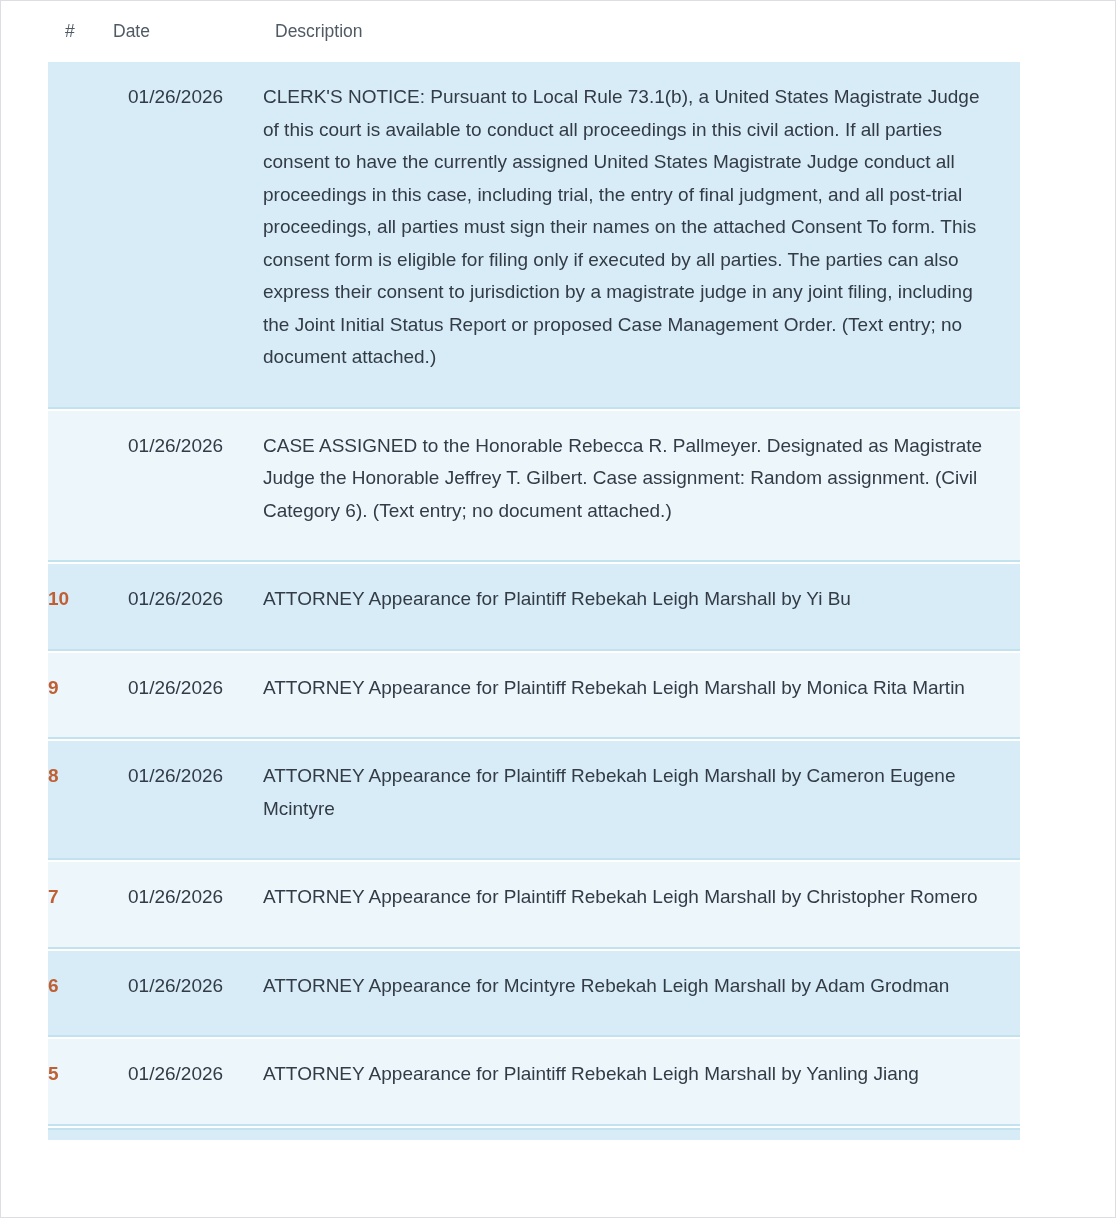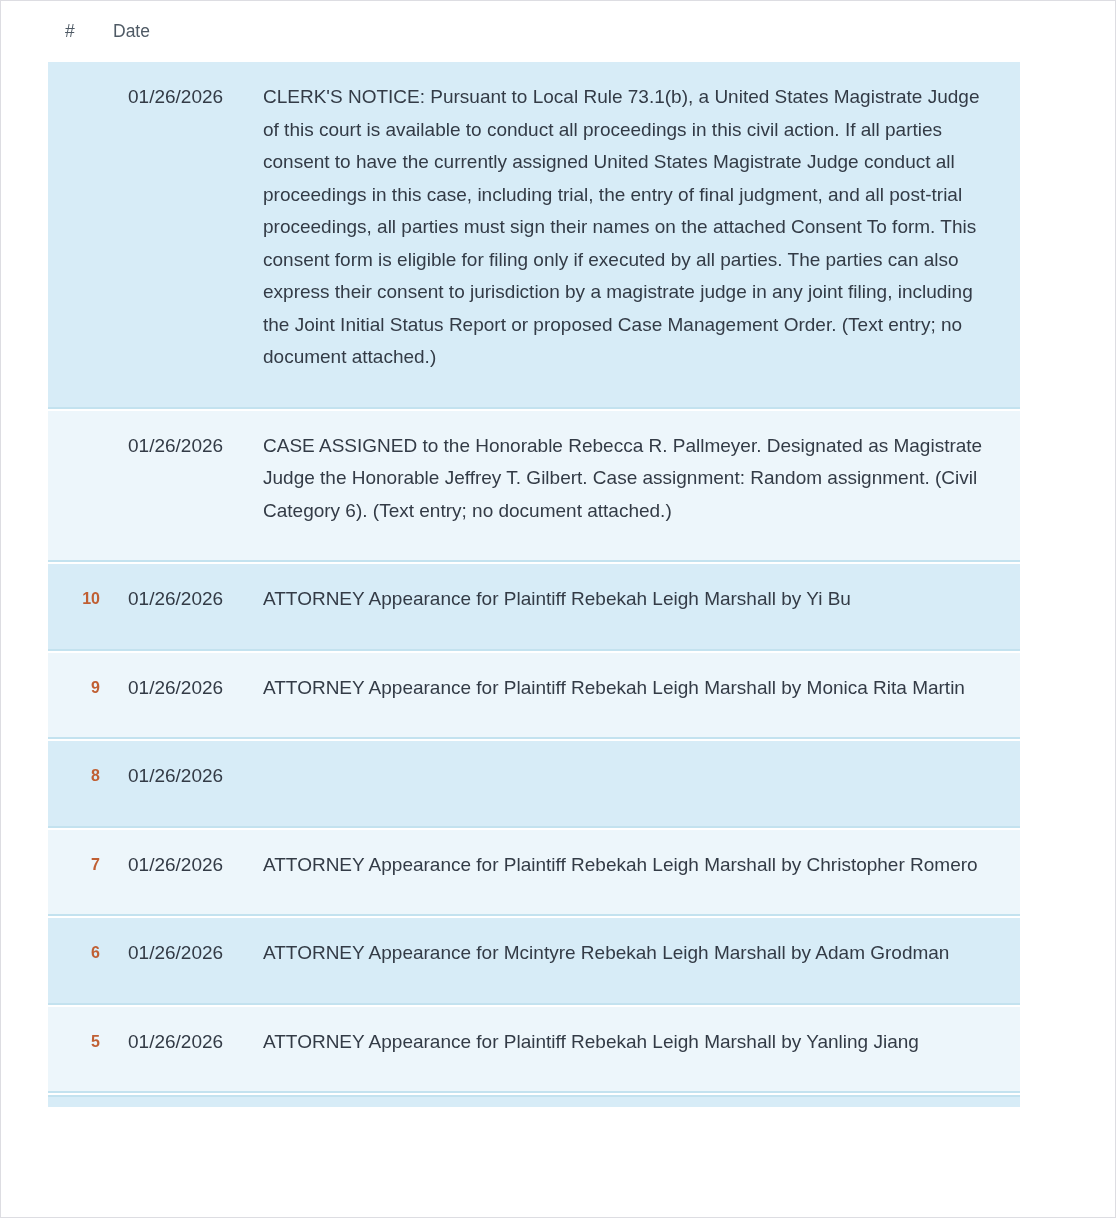--- a/index.html
+++ b/index.html
@@ -40,24 +40,23 @@
     padding: 19px 0 33px 0;
     font-size: 19px;
     line-height: 32.5px;
     color: #333b46;
     border-bottom: 2px solid #c3e2ef;
     margin-bottom: 2px;
   }
   .rows-wrap > .docket-row:nth-child(odd)  { background: #d7ecf7; }
   .rows-wrap > .docket-row:nth-child(even) { background: #edf6fb; }
   .cell-num {
-    text-align: right;
     padding-right: 10px;
     font-weight: bold;
-    font-size: 16px;
+    font-size: 19px;
   }
   .cell-num a {
     color: #c05f33;
     text-decoration: none;
     font-weight: bold;
   }
   .cell-date { padding-left: 18px; white-space: nowrap; }
   .cell-desc { padding-left: 11px; padding-right: 22px; }
   
   .row-partial {
@@ -68,20 +67,21 @@
 </style>
 </head>
 <body>
 
 <div class="page">
   <div class="docket-table">
 
     <div class="header-row">
       <div class="hdr-num">#</div>
       <div class="hdr-date">Date</div>
+      <div class="hdr-desc">Description</div>
     </div>
 
     <div class="rows-wrap">
 
       <div class="docket-row">
         <div class="cell-num"></div>
         <div class="cell-date">01/26/2026</div>
         <div class="cell-desc">CLERK'S NOTICE: Pursuant to Local Rule 73.1(b), a United States Magistrate Judge of this court is available to conduct all proceedings in this civil action. If all parties consent to have the currently assigned United States Magistrate Judge conduct all proceedings in this case, including trial, the entry of final judgment, and all post-trial proceedings, all parties must sign their names on the attached Consent To form. This consent form is eligible for filing only if executed by all parties. The parties can also express their consent to jurisdiction by a magistrate judge in any joint filing, including the Joint Initial Status Report or proposed Case Management Order. (Text entry; no document attached.)</div>
       </div>
 
@@ -99,20 +99,21 @@
 
       <div class="docket-row">
         <div class="cell-num"><a href="#">9</a></div>
         <div class="cell-date">01/26/2026</div>
         <div class="cell-desc">ATTORNEY Appearance for Plaintiff Rebekah Leigh Marshall by Monica Rita Martin</div>
       </div>
 
       <div class="docket-row">
         <div class="cell-num"><a href="#">8</a></div>
         <div class="cell-date">01/26/2026</div>
+        <div class="cell-desc">ATTORNEY Appearance for Plaintiff Rebekah Leigh Marshall by Cameron Eugene Mcintyre</div>
       </div>
 
       <div class="docket-row">
         <div class="cell-num"><a href="#">7</a></div>
         <div class="cell-date">01/26/2026</div>
         <div class="cell-desc">ATTORNEY Appearance for Plaintiff Rebekah Leigh Marshall by Christopher Romero</div>
       </div>
 
       <div class="docket-row">
         <div class="cell-num"><a href="#">6</a></div>

